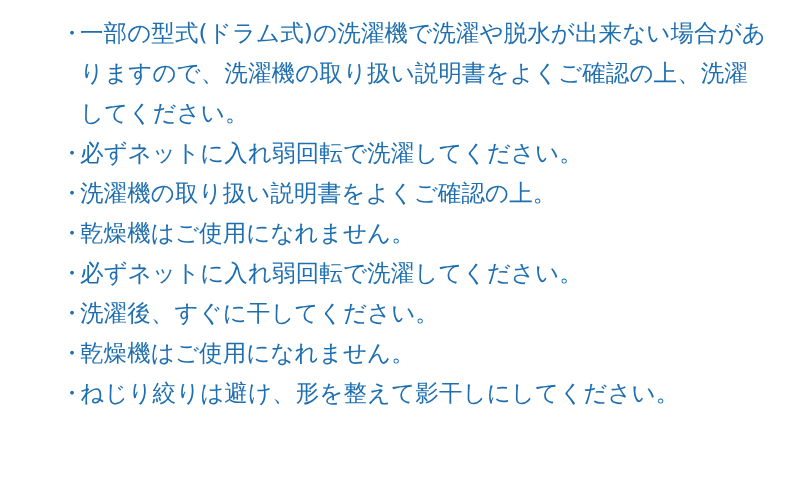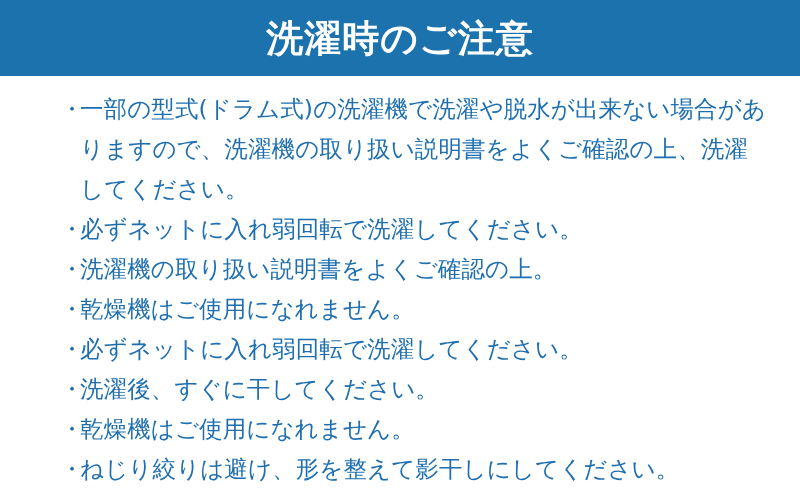--- a/index.html
+++ b/index.html
@@ -73,23 +73,20 @@
   }
   .item-wide {
     max-width: 690px;
   }
 </style>
 </head>
 <body>
 
 <div class="notice-card">
 
-  <div class="notice-header">
-    <h1 class="notice-header-title">洗濯時のご注意</h1>
-  </div>
 
   <div class="notice-body">
     <ul class="notice-list">
 
       <li class="notice-item item-wide">
         <span class="notice-bullet">・</span>
         <span class="notice-item-text">一部の型式(ドラム式)の洗濯機で洗濯や脱水が出来ない場合がありますので、洗濯機の取り扱い説明書をよくご確認の上、洗濯してください。</span>
       </li>
 
       <li class="notice-item">

